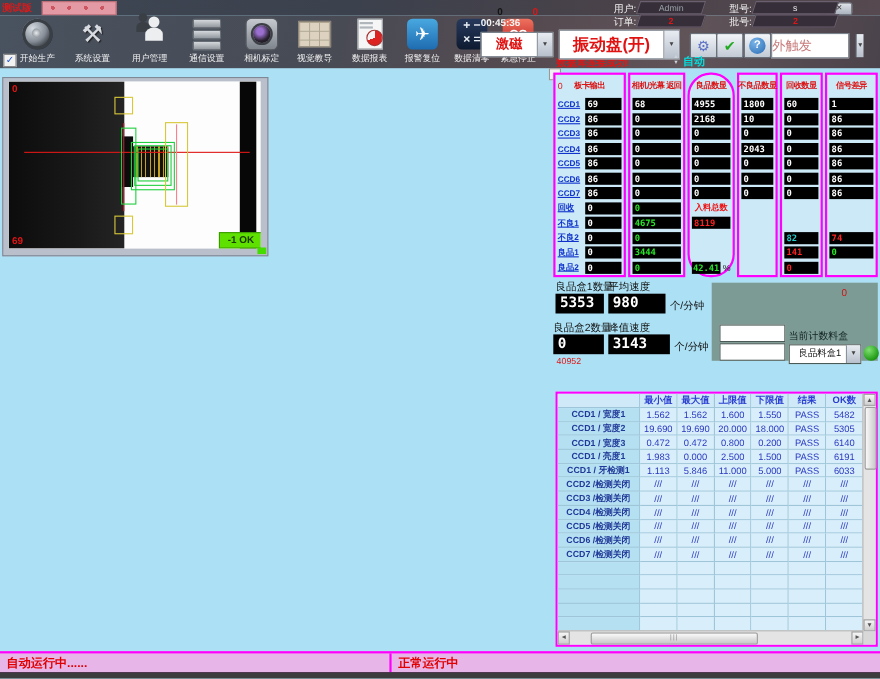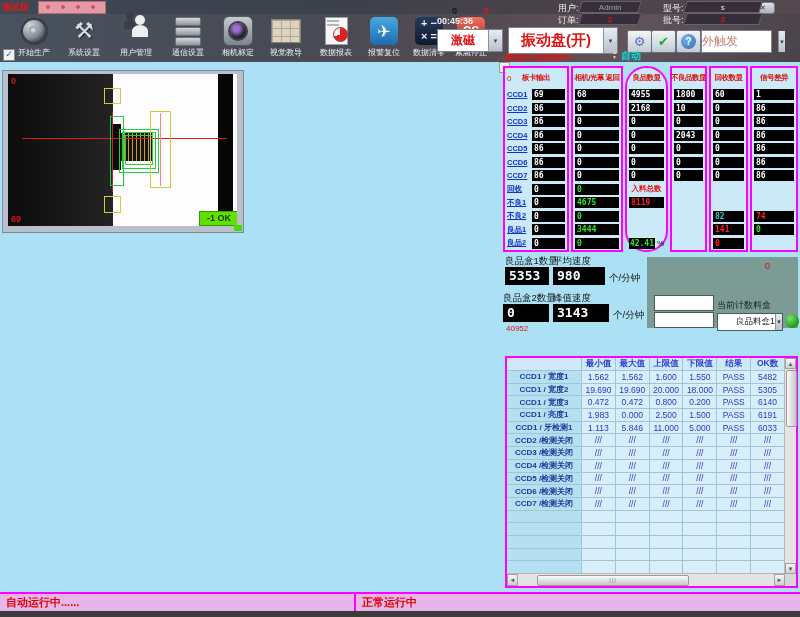--- a/index.html
+++ b/index.html
@@ -104,21 +104,21 @@
   
   .mlabel{position:absolute;color:#111;font-size:9.5px;white-space:nowrap;}
   .mbox{position:absolute;background:#000;color:#fff;font-weight:bold;font-size:13px;line-height:18px;height:18px;padding-left:4px;box-sizing:border-box;font-family:"DejaVu Sans Mono",monospace;}
   .munit{position:absolute;color:#111;font-size:9.5px;}
   .mtotal{position:absolute;left:506px;top:324px;color:#e01515;font-size:8px;}
   .gray-panel{position:absolute;left:647px;top:257px;width:151px;height:71px;background:#7d9b95;}
   .gp-zero{position:absolute;right:28px;top:4px;color:#cc1111;font-size:9px;}
   .gp-input{position:absolute;left:7px;width:58px;height:14px;background:#fff;border:1px solid #4a5a56;}
   .gp-label{position:absolute;left:70px;top:42px;color:#122220;font-size:9px;white-space:nowrap;}
   .gp-combo{position:absolute;left:70px;top:56px;width:64px;height:16px;background:#fff;border:1px solid #4a5a56;display:flex;align-items:center;}
-  .gp-combo .ctext{flex:1;font-size:8.5px;color:#111;padding-left:18px;white-space:nowrap;}
+  .gp-combo .ctext{flex:1;font-size:8.5px;color:#111;padding-left:8px;white-space:nowrap;}
   .gp-combo .cbtn{width:12px;align-self:stretch;background:linear-gradient(#e8ecf2,#b8c0cc);border-left:1px solid #8a929c;font-size:6px;display:flex;align-items:center;justify-content:center;color:#444;}
   .gp-led{position:absolute;left:138px;top:57px;width:14px;height:14px;border-radius:50%;background:radial-gradient(circle at 35% 30%,#7fe070,#1f9a14 70%,#0e5c0a);}
   
   .rtable{position:absolute;left:505px;top:356px;width:293px;height:232px;border:2px solid #ff00ff;background:#d9eefb;box-sizing:border-box;}
   .rgrid{position:absolute;left:0;top:0;right:11px;bottom:12px;display:flex;flex-direction:column;}
   .rrow{flex:1;display:flex;min-height:0;}
   .rrow.rhead{flex:0 0 13px;}
   .rcell{flex:1;border-right:1px solid #9fc6d8;border-bottom:1px solid #9fc6d8;color:#2838c0;font-size:8.5px;display:flex;align-items:center;justify-content:center;background:#d9eefb;white-space:nowrap;overflow:hidden;}
   .rcell.rlabel{flex:0 0 74px;background:#b5e0f2;color:#203898;font-weight:bold;font-size:8px;}
   .rhead .rcell{font-weight:bold;color:#2a3fd0;background:#cfe9f8;}

